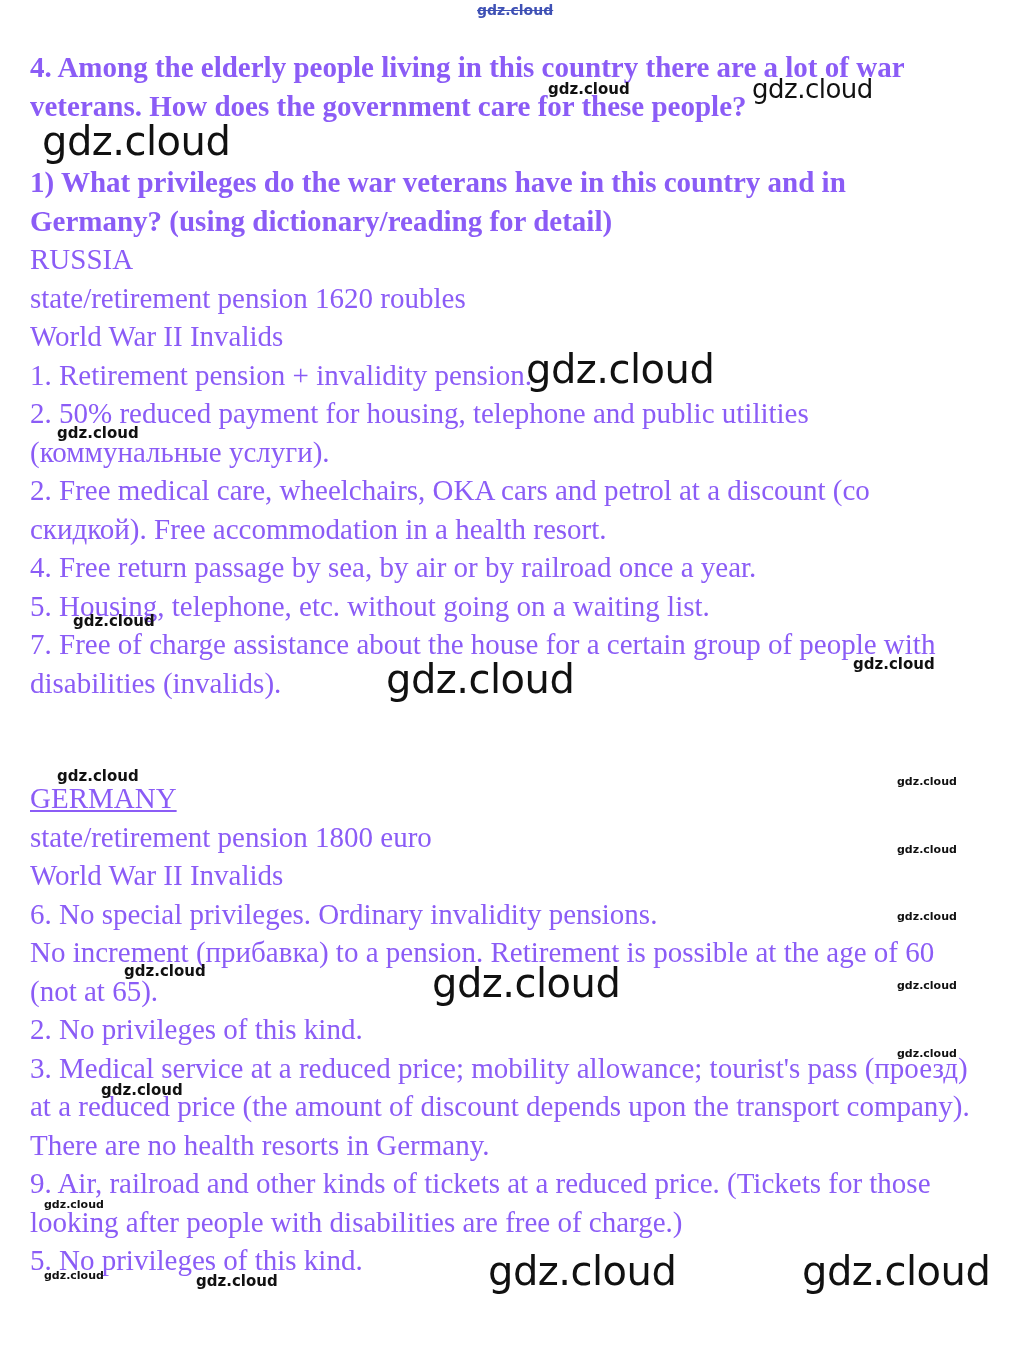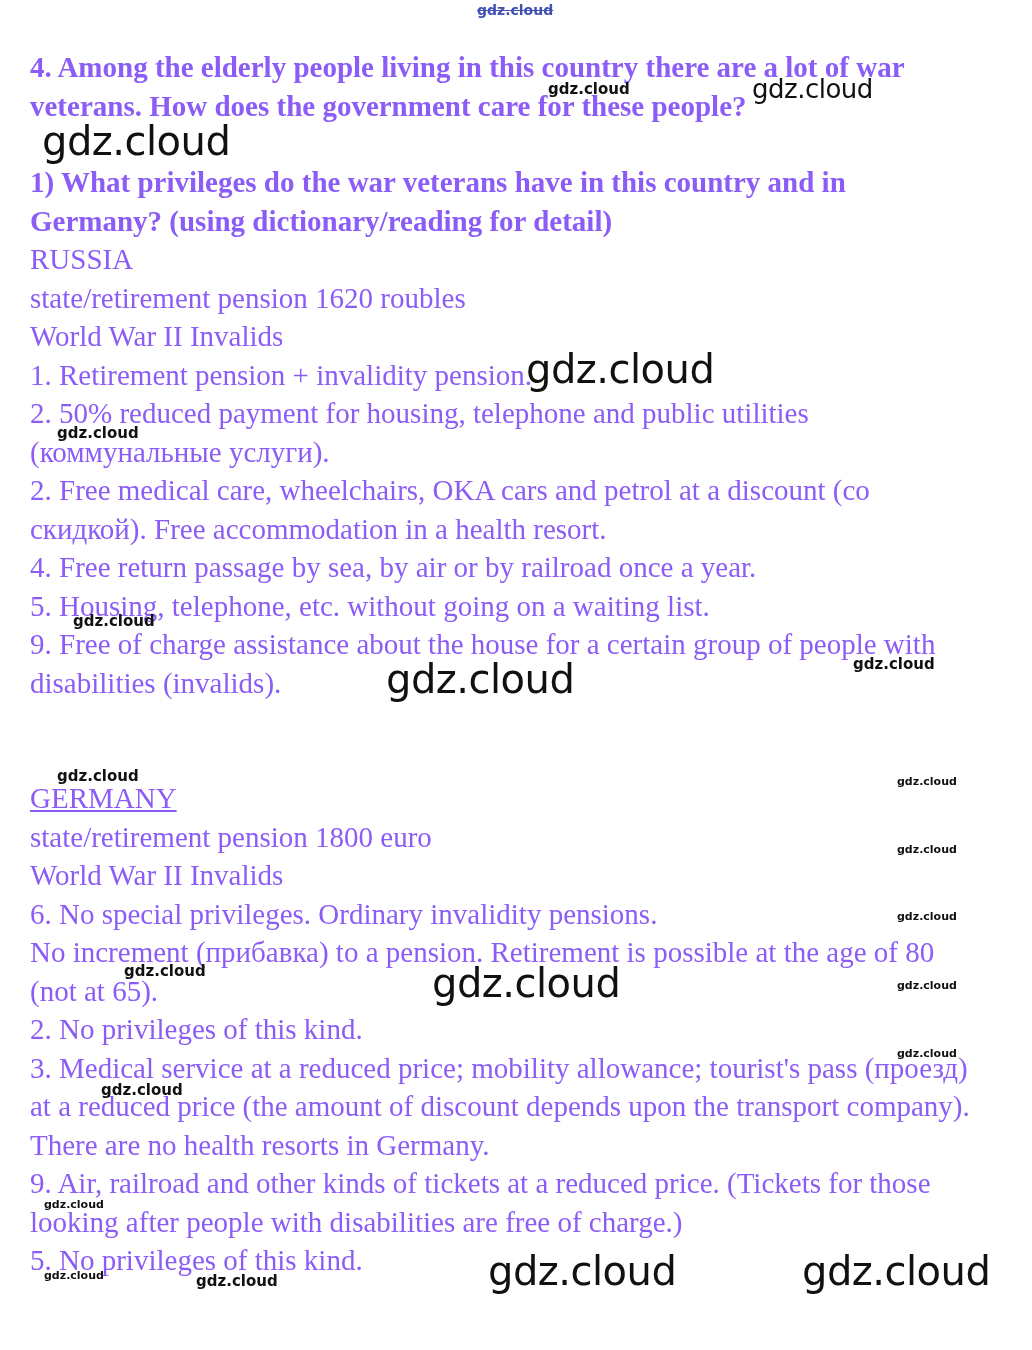--- a/index.html
+++ b/index.html
@@ -59,27 +59,27 @@
   <p class="bold">1) What privileges do the war veterans have in this country and in Germany? (using dictionary/reading for detail)</p>
 
   <p>RUSSIA</p>
   <p>state/retirement pension 1620 roubles</p>
   <p>World War II Invalids</p>
   <p>1. Retirement pension + invalidity pension.</p>
   <p>2. 50% reduced payment for housing, telephone and public utilities (коммунальные услуги).</p>
   <p>2. Free medical care, wheelchairs, OKA cars and petrol at a discount (со скидкой). Free accommodation in a health resort.</p>
   <p>4. Free return passage by sea, by air or by railroad once a year.</p>
   <p>5. Housing, telephone, etc. without going on a waiting list.</p>
-  <p>9. Free of charge assistance about the house for a certain group of people with disabilities (invalids).</p>
+  <p>7. Free of charge assistance about the house for a certain group of people with disabilities (invalids).</p>
 
   <p class="germany-start">GERMANY</p>
   <p>state/retirement pension 1800 euro</p>
   <p>World War II Invalids</p>
   <p>6. No special privileges. Ordinary invalidity pensions.</p>
-  <p>No increment (прибавка) to a pension. Retirement is possible at the age of 80 (not at 65).</p>
+  <p>No increment (прибавка) to a pension. Retirement is possible at the age of 60 (not at 65).</p>
   <p>2. No privileges of this kind.</p>
   <p>3. Medical service at a reduced price; mobility allowance; tourist's pass (проезд) at a reduced price (the amount of discount depends upon the transport company). There are no health resorts in Germany.</p>
   <p>9. Air, railroad and other kinds of tickets at a reduced price. (Tickets for those looking after people with disabilities are free of charge.)</p>
   <p>5. No privileges of this kind.</p>
 </div>
 
 <span class="wm wm-top" style="left:477px; top:2px;">gdz.cloud</span>
 <span class="wm wm-sm" style="left:548px; top:80px;">gdz.cloud</span>
 <span class="wm wm-md" style="left:752px; top:74px;">gdz.cloud</span>
 <span class="wm wm-xl" style="left:42px;  top:118px;">gdz.cloud</span>

